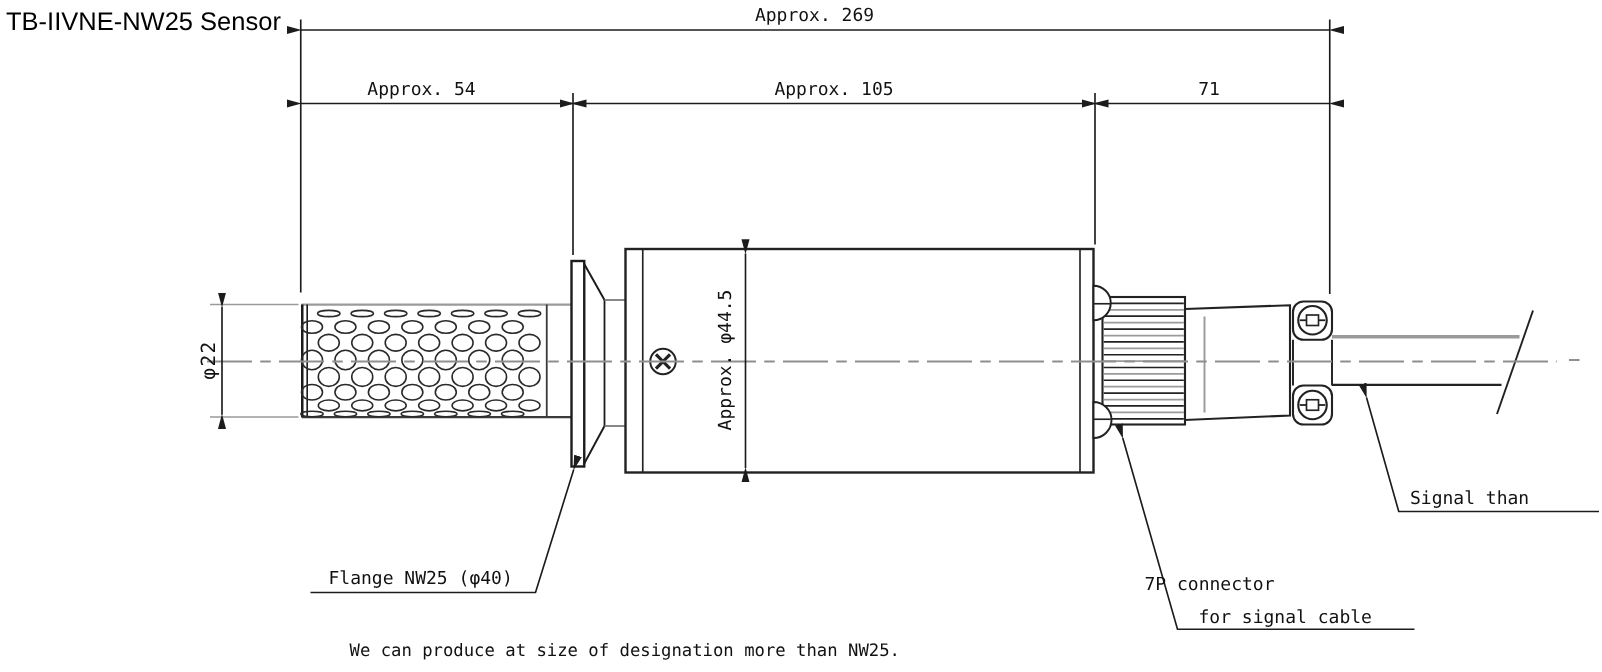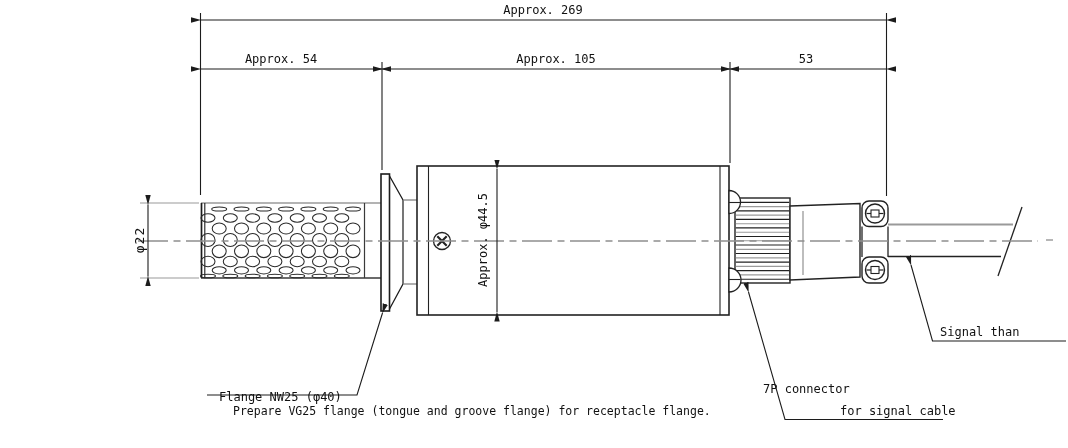--- a/index.html
+++ b/index.html
@@ -179,28 +179,29 @@
       <line x1="497" y1="169" x2="497" y2="312" marker-start="url(#arr)" marker-end="url(#arr)"></line>
     </g>
 
     <g fill="none" stroke="#1c1c1c" stroke-width="1.1">
       <polyline points="207,395 357,395 382.5,313" marker-end="url(#arr)"></polyline>
       <polyline points="943,419.5 785,419.5 748.5,292" marker-end="url(#arr)"></polyline>
       <polyline points="1066,341 932.5,341 911,265" marker-end="url(#arr)"></polyline>
     </g>
   </svg>
 
+  <div id="title" style="left:4px;top:5px;">TB-IIVNE-NW25 Sensor</div>
 
   <div class="lbl dimc" style="left:543px;top:3px;">Approx. 269</div>
   <div class="lbl dimc" style="left:281px;top:52px;">Approx. 54</div>
   <div class="lbl dimc" style="left:556px;top:52px;text-align:center;">Approx. 105</div>
-  <div class="lbl dimc" style="left:806px;top:52px;">53</div>
+  <div class="lbl dimc" style="left:806px;top:52px;">71</div>
 
   <div class="lbl vert phi" style="left:140px;top:240px;">φ22</div>
   <div class="lbl vert" style="left:483px;top:240px;">Approx. φ44.5</div>
 
-  <div class="lbl" style="left:219px;top:378px;margin-top:12px;">Flange NW25 (φ40)</div>
+  <div class="lbl" style="left:219px;top:378px;">Flange NW25 (φ40)</div>
   <div class="lbl" style="left:763px;top:382px;">7P connector</div>
-  <div class="lbl" style="left:799px;top:404px;margin-left:41px;">for signal cable</div>
+  <div class="lbl" style="left:799px;top:404px;">for signal cable</div>
   <div class="lbl" style="left:940px;top:325px;">Signal than</div>
 
-  <div class="lbl note" style="left:233px;top:404px;">Prepare VG25 flange (tongue and groove flange) for receptacle flange.</div>
+  <div class="lbl note" style="left:233px;top:426px;">We can produce at size of designation more than NW25.</div>
 </div>
 
 </body></html>

